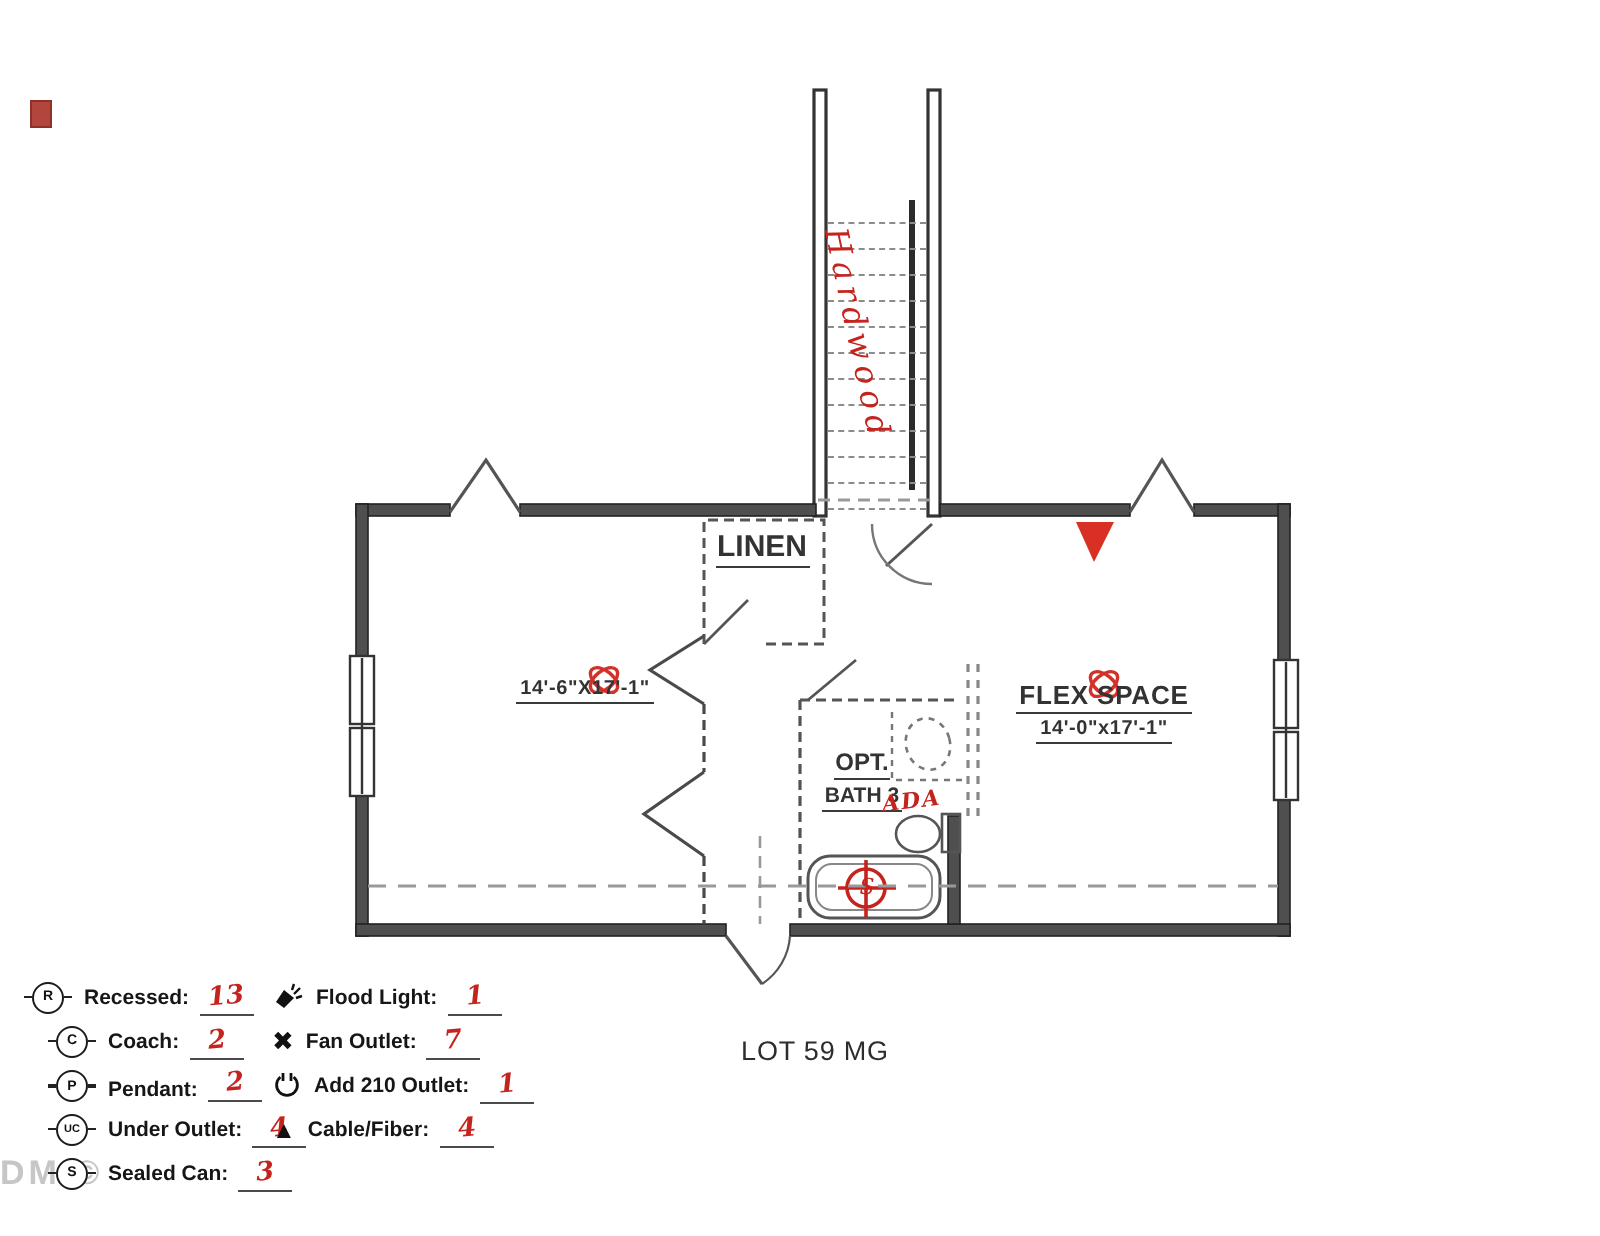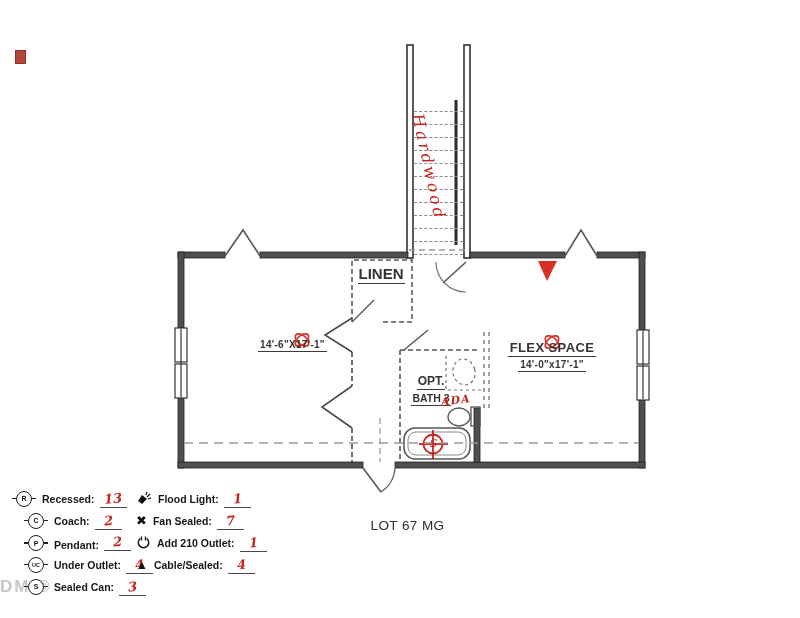--- a/index.html
+++ b/index.html
@@ -250,37 +250,37 @@
         <path d="M11 6 L14 3 M12 8 L15 7 M10 4 L11 1" stroke="#111" stroke-width="1.2" fill="none"></path>
       </svg>
   </span>
   <span class="llabel">Flood Light:</span>
   <span class="lcount"><span class="num">1</span></span>
 </div>
 <div class="abs legend-row" style="left:136px;top:512px;">
   <span class="lic">
       <span class="glyph">✖</span>
     </span>
-  <span class="llabel">Fan Sealed:</span>
+  <span class="llabel">Fan Outlet:</span>
   <span class="lcount"><span class="num">7</span></span>
 </div>
 <div class="abs legend-row" style="left:136px;top:534px;">
   <span class="lic">
     <svg width="15" height="15" viewBox="0 0 15 15">
         <path d="M4.2,3.5 A5.2,5.2 0 1 0 10.8,3.5" fill="none" stroke="#111" stroke-width="1.4"></path>
         <line x1="5.5" y1="1.5" x2="5.5" y2="5.5" stroke="#111" stroke-width="1.4"></line>
         <line x1="9.5" y1="1.5" x2="9.5" y2="5.5" stroke="#111" stroke-width="1.4"></line>
       </svg>
   </span>
   <span class="llabel">Add 210 Outlet:</span>
   <span class="lcount"><span class="num">1</span></span>
 </div>
 <div class="abs legend-row" style="left:136px;top:556px;">
   <span class="lic">
       <span class="glyph" style="font-size:12px">▲</span>
     </span>
-  <span class="llabel">Cable/Sealed:</span>
+  <span class="llabel">Cable/Fiber:</span>
   <span class="lcount"><span class="num">4</span></span>
 </div>
 
 <div class="abs" style="left:240px;top:508px;width:335px;">
-  <div class="title-line" style="margin-top:10px;">LOT 67 MG</div>
+  <div class="title-line" style="margin-top:10px;">LOT 59 MG</div>
 </div>
 
 </body></html>

